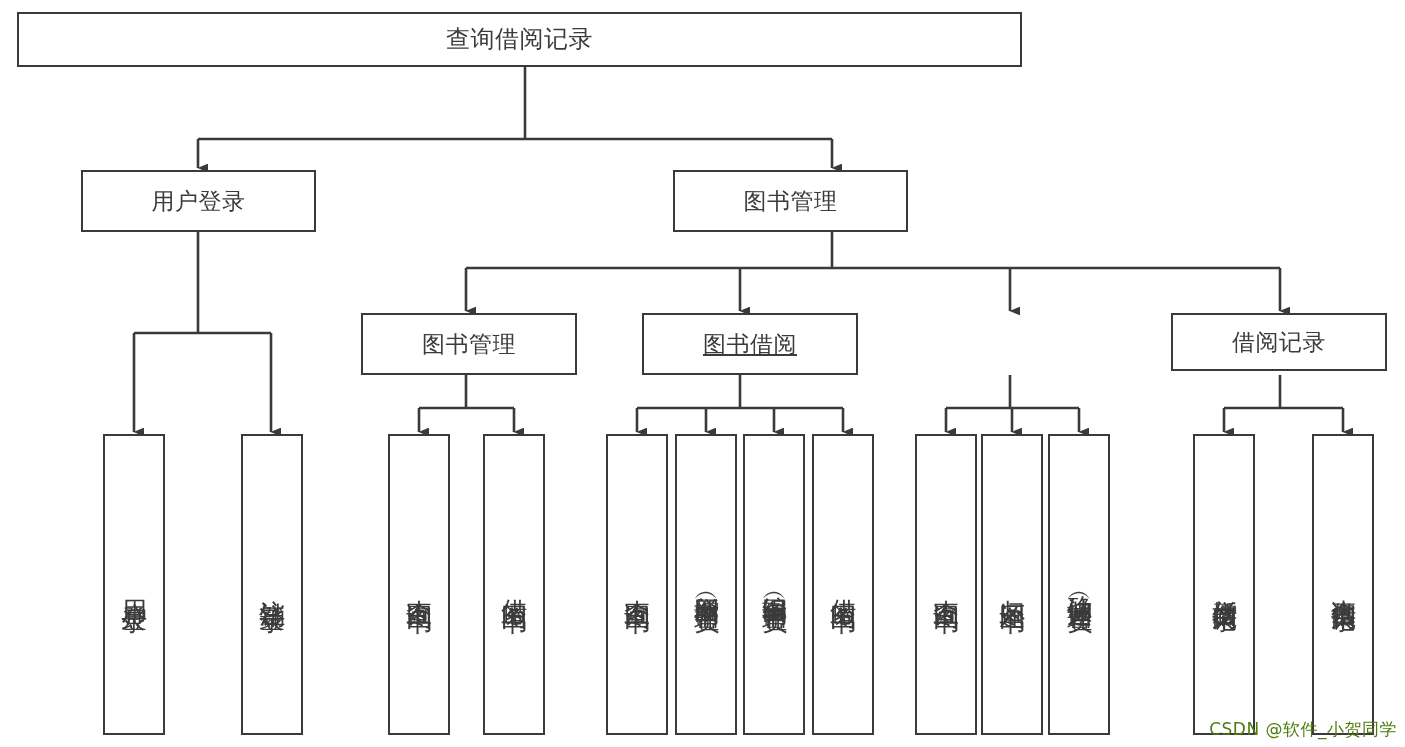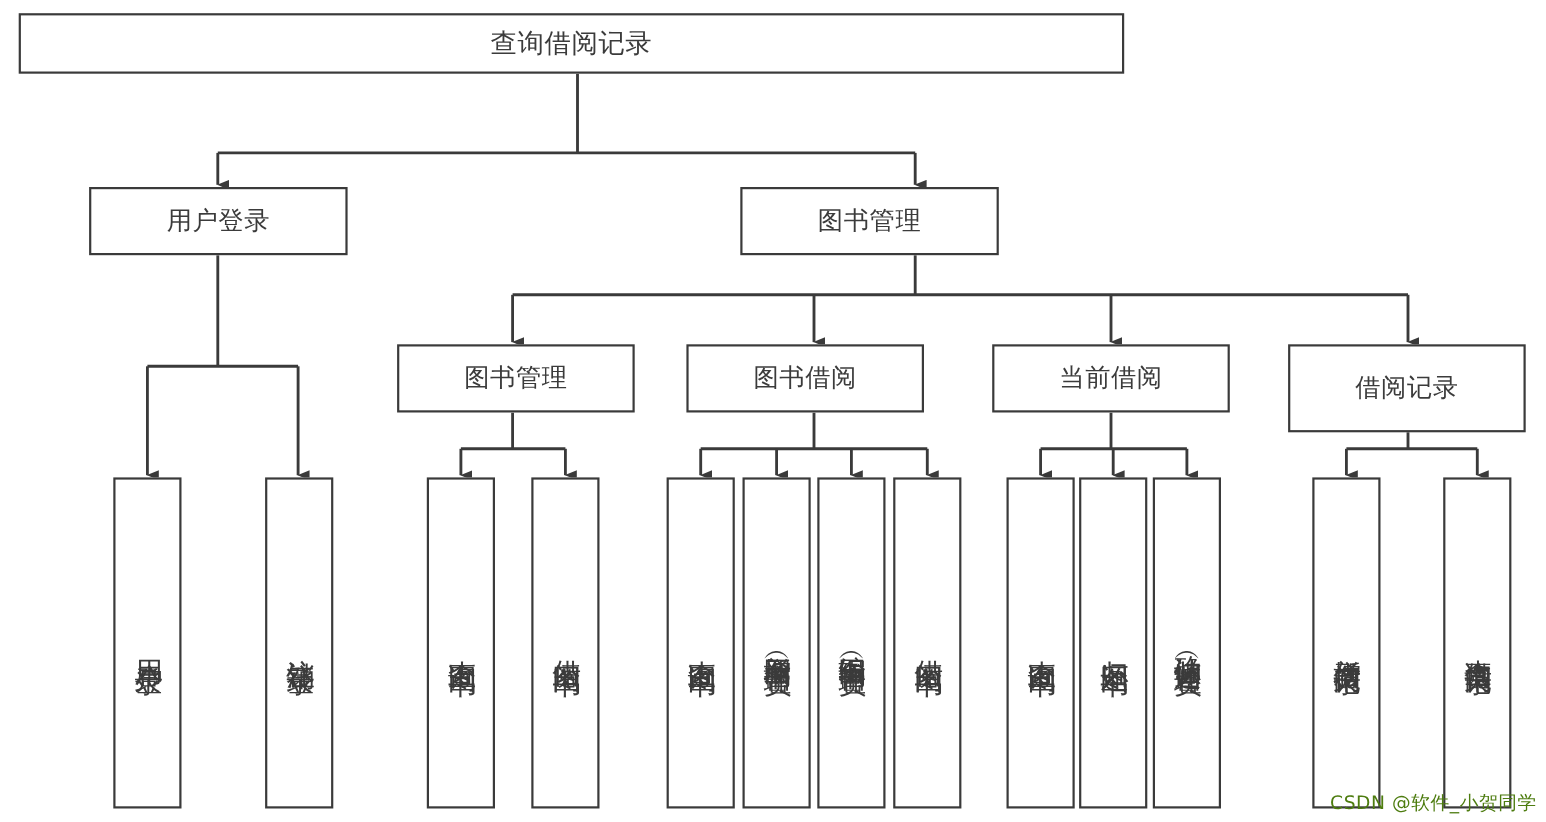--- a/index.html
+++ b/index.html
@@ -145,27 +145,24 @@
   <div class="node horiz" style="left:81px; top:170px; width:235px; height:62px;">
     <span class="label">用户登录</span>
   </div>
   <div class="node horiz" style="left:673px; top:170px; width:235px; height:62px;">
     <span class="label">图书管理</span>
   </div>
 
   <div class="node horiz" style="left:361px; top:313px; width:216px; height:62px;">
     <span class="label">图书管理</span>
   </div>
-  <div class="node horiz" style="left:624px; top:313px; width:216px; height:62px;">
+  <div class="node horiz" style="left:642px; top:313px; width:216px; height:62px;text-decoration:underline;">
     <span class="label">图书借阅</span>
   </div>
-  <div class="node horiz" style="left:902px; top:313px; width:216px; height:62px;">
-    <span class="label">当前借阅</span>
-  </div>
-  <div class="node horiz" style="left:1171px; top:313px; width:216px; height:80px;">
+  <div class="node horiz" style="left:1171px; top:313px; width:216px; height:58px;">
     <span class="label">借阅记录</span>
   </div>
 
   <div class="node vert" style="left:103px; top:434px; width:62px; height:301px;">
     <span class="label">用户登录</span>
   </div>
   <div class="node vert" style="left:241px; top:434px; width:62px; height:301px;">
     <span class="label">注销登录</span>
   </div>
 

